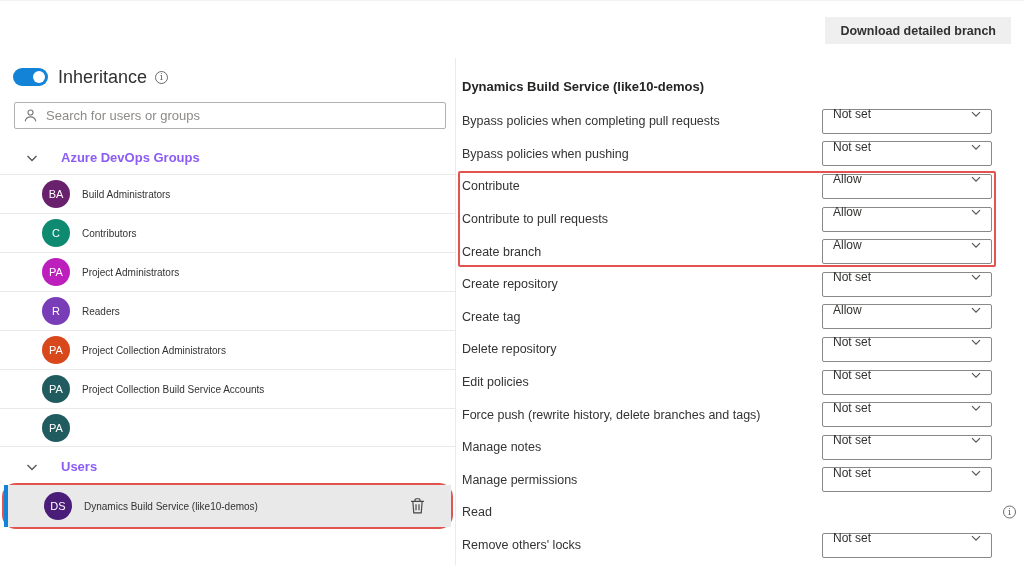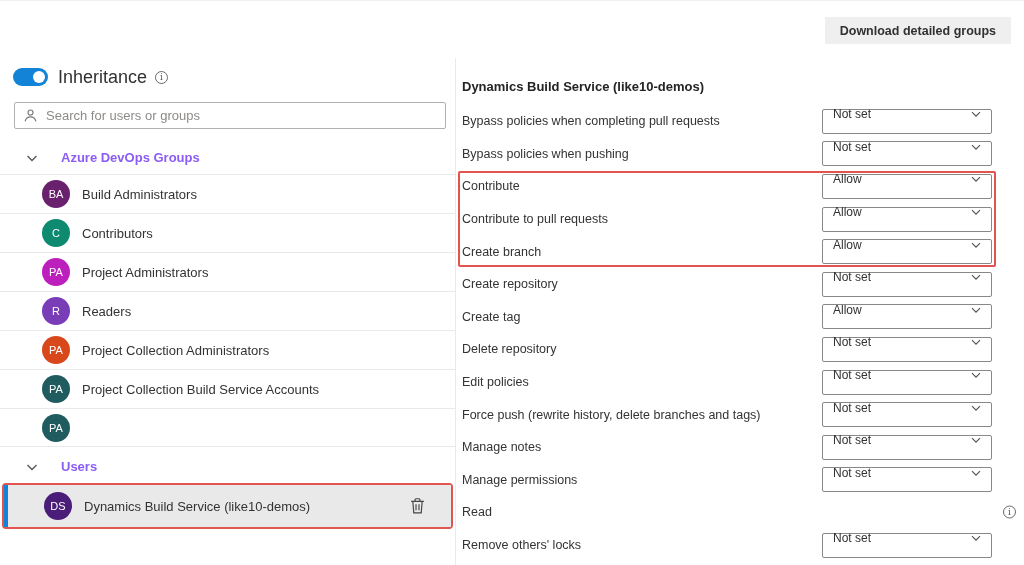--- a/index.html
+++ b/index.html
@@ -38,26 +38,26 @@
   .section-header { display:flex; align-items:center; height:27px; margin-top:15px; cursor:pointer; }
   .section-header .chev { margin-left:25px; width:14px; display:flex; }
   .section-header .sec-label { margin-left:22px; font-size:13px; font-weight:700; color:#8b5cf6; }
 
   .group-list { margin-top:3px; }
   .group-row { display:flex; align-items:center; height:39px; border-top:1px solid #e9e9e9;
     padding-left:42px; cursor:pointer; }
   .group-row:last-child { border-bottom:1px solid #e9e9e9; }
   .avatar { width:28px; height:28px; border-radius:50%; color:#fff; font-size:11px;
     display:flex; align-items:center; justify-content:center; flex:0 0 auto; }
-  .group-name { margin-left:12px; font-size:13px; color:#333; }
+  .group-name { margin-left:12px; font-size:10px; color:#333; }
 
   .users-header { margin-top:6px; }
 
   
-  .selected-wrap { margin:3px 2px 0 2px; border:2px solid #e25450; border-radius:4px; }
+  .selected-wrap { margin:3px 2px 0 2px; border:2px solid #e25450; border-radius:14px; }
   .user-row { position:relative; display:flex; align-items:center; height:42px; background:#e9e9e9;
     padding-left:40px; cursor:pointer; }
   .user-row .sel-bar { position:absolute; left:0; top:0; bottom:0; width:4px; background:#1283d6; }
   .trash-btn { position:absolute; right:24px; top:50%; transform:translateY(-50%); background:none;
     border:none; cursor:pointer; padding:2px; display:flex; }
 
   
   .perm-title { position:absolute; left:6px; top:78px; font-size:13px; font-weight:700; color:#252423; }
   .perm-rows { position:absolute; left:6px; top:104px; width:530px; }
   .perm-row { position:relative; height:32.6px; display:flex; align-items:center; justify-content:space-between; }
@@ -67,21 +67,21 @@
   .dd-value { flex:1; font-size:12px; color:#323130; }
   .row-info { position:absolute; right:-24px; top:50%; transform:translateY(-50%); }
 
   
   .perm-highlight { position:absolute; left:2px; top:170px; width:538px; height:96px;
     border:2px solid #e25450; border-radius:2px; pointer-events:none; }
 </style>
 </head>
 <body>
 
-<button class="download-btn">Download detailed groups</button>
+<button class="download-btn">Download detailed branch</button>
 
 <div class="v-divider"></div>
 
 <div class="left-pane">
 
   <div class="toggle-row">
     <div class="toggle">
         <div class="knob"></div>
       </div>
     <span class="toggle-label">Inheritance</span>

